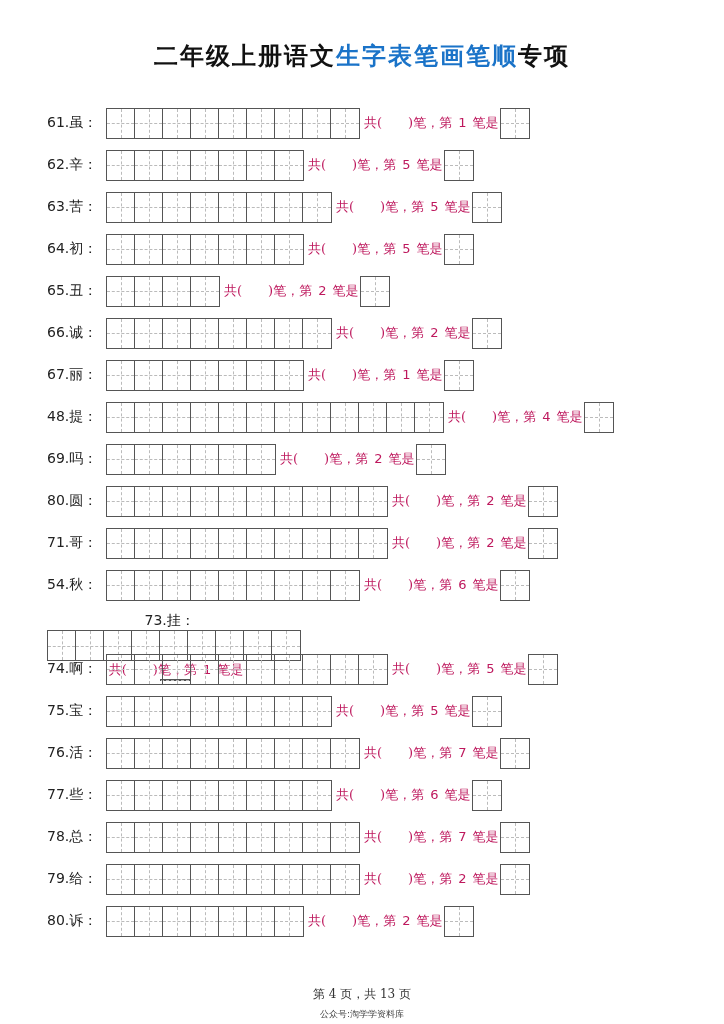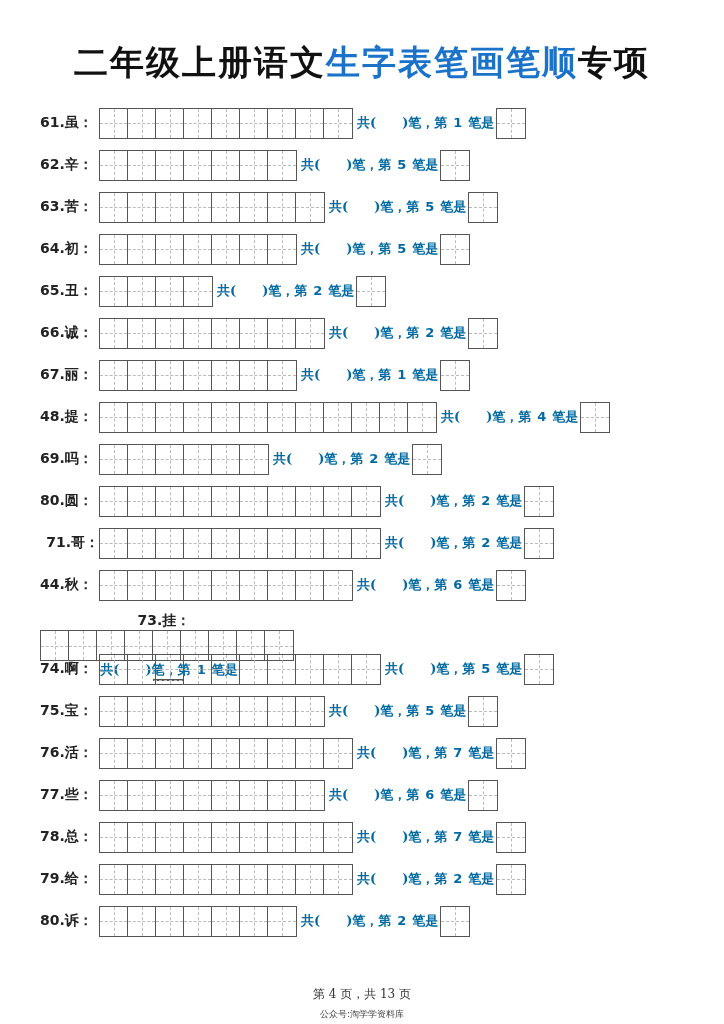--- a/index.html
+++ b/index.html
@@ -1,29 +1,29 @@
 <!DOCTYPE html>
 <html><head>
 <meta charset="utf-8">
 <style>
   html, body { margin:0; padding:0; background:#ffffff; }
   body { width:724px; height:1024px; position:relative; overflow:hidden;
          font-family: "DejaVu Serif", "Liberation Serif", serif; color:#222; }
   .title { position:absolute; top:40px; left:0; width:724px; text-align:center;
-           font-size:34px; font-weight:bold; letter-spacing:2px; color:#111;
+           font-size:24px; font-weight:bold; letter-spacing:2px; color:#111;
            font-family: "DejaVu Serif", serif; }
   .title .hl { color:#1a73c8; }
-  .row { position:absolute; left:40px; height:30px; display:flex; align-items:center;font-weight:bold; }
+  .row { position:absolute; left:47px; height:30px; display:flex; align-items:center; }
   .label { font-family: "DejaVu Sans", sans-serif; font-size:14px; color:#222; width:59px; white-space:nowrap; }
   .grid { display:flex; border:1px solid #555; height:29px; }
   .cell { width:28px; height:29px; border-right:1px solid #555; position:relative; box-sizing:border-box; }
   .cell:last-child { border-right:none; }
   .cell::before { content:""; position:absolute; left:50%; top:0; bottom:0; border-left:1px dashed #bbb; }
   .cell::after { content:""; position:absolute; top:50%; left:0; right:0; border-top:1px dashed #bbb; }
-  .tail { font-size:13px; margin-left:4px; white-space:nowrap; color:#0369a1; font-family: "DejaVu Serif", serif; }
+  .tail { font-size:13px; margin-left:4px; white-space:nowrap; color:#be185d; font-family: "DejaVu Serif", serif; }
   .tail .blank { display:inline-block; width:26px; }
   .tail .num { font-family:"DejaVu Sans", sans-serif; margin:0 6px; }
   .answer { width:28px; height:29px; border:1px solid #555; position:relative; margin-left:2px; }
   .answer::before { content:""; position:absolute; left:50%; top:0; bottom:0; border-left:1px dashed #bbb; }
   .answer::after { content:""; position:absolute; top:50%; left:0; right:0; border-top:1px dashed #bbb; }
   .footer { position:absolute; top:986px; left:0; width:724px; text-align:center; font-size:12px; color:#333; font-family:"DejaVu Serif", serif; }
   .source { position:absolute; top:1008px; left:0; width:724px; text-align:center; font-size:9px; color:#444; font-family:"DejaVu Sans", sans-serif; }
 </style>
 </head>
 <body>
@@ -174,39 +174,39 @@
         <div class="cell"></div>
         <div class="cell"></div>
         <div class="cell"></div>
         <div class="cell"></div>
         <div class="cell"></div>
         <div class="cell"></div>
       </div>
       <span class="tail"><span>共(</span><span class="blank"></span><span>)笔，第</span><span class="num">2</span><span>笔是</span></span>
       <div class="answer"></div>
     </div>
-    <div class="row" style="top: 528px; text-align: right;">
+    <div class="row" style="top: 528px;">
       <span class="label"><span>71.</span><span>哥</span>：</span>
       <div class="grid">
         <div class="cell"></div>
         <div class="cell"></div>
         <div class="cell"></div>
         <div class="cell"></div>
         <div class="cell"></div>
         <div class="cell"></div>
         <div class="cell"></div>
         <div class="cell"></div>
         <div class="cell"></div>
         <div class="cell"></div>
       </div>
       <span class="tail"><span>共(</span><span class="blank"></span><span>)笔，第</span><span class="num">2</span><span>笔是</span></span>
       <div class="answer"></div>
     </div>
     <div class="row" style="top: 570px;">
-      <span class="label"><span>44.</span><span>秋</span>：</span>
+      <span class="label"><span>54.</span><span>秋</span>：</span>
       <div class="grid">
         <div class="cell"></div>
         <div class="cell"></div>
         <div class="cell"></div>
         <div class="cell"></div>
         <div class="cell"></div>
         <div class="cell"></div>
         <div class="cell"></div>
         <div class="cell"></div>
         <div class="cell"></div>

